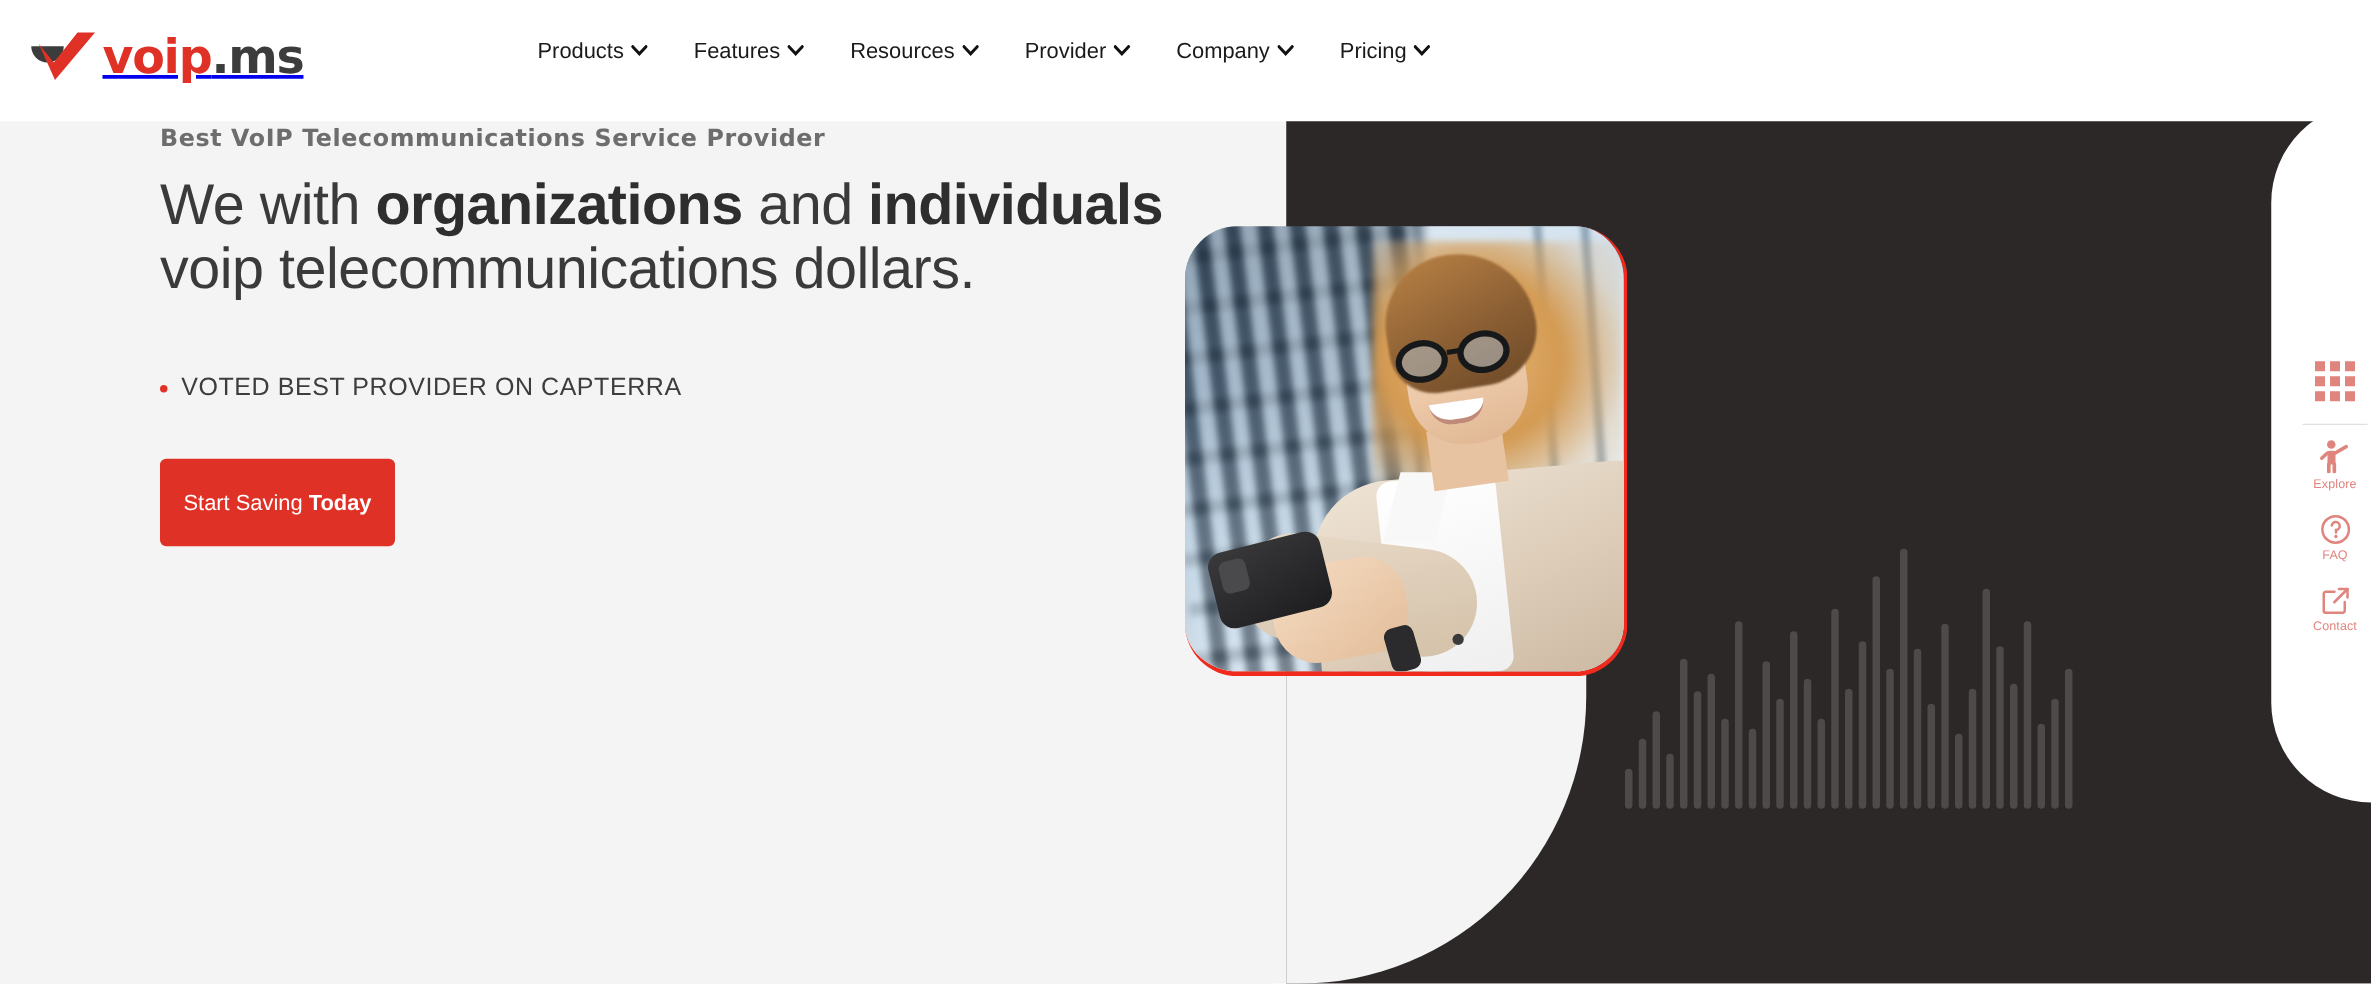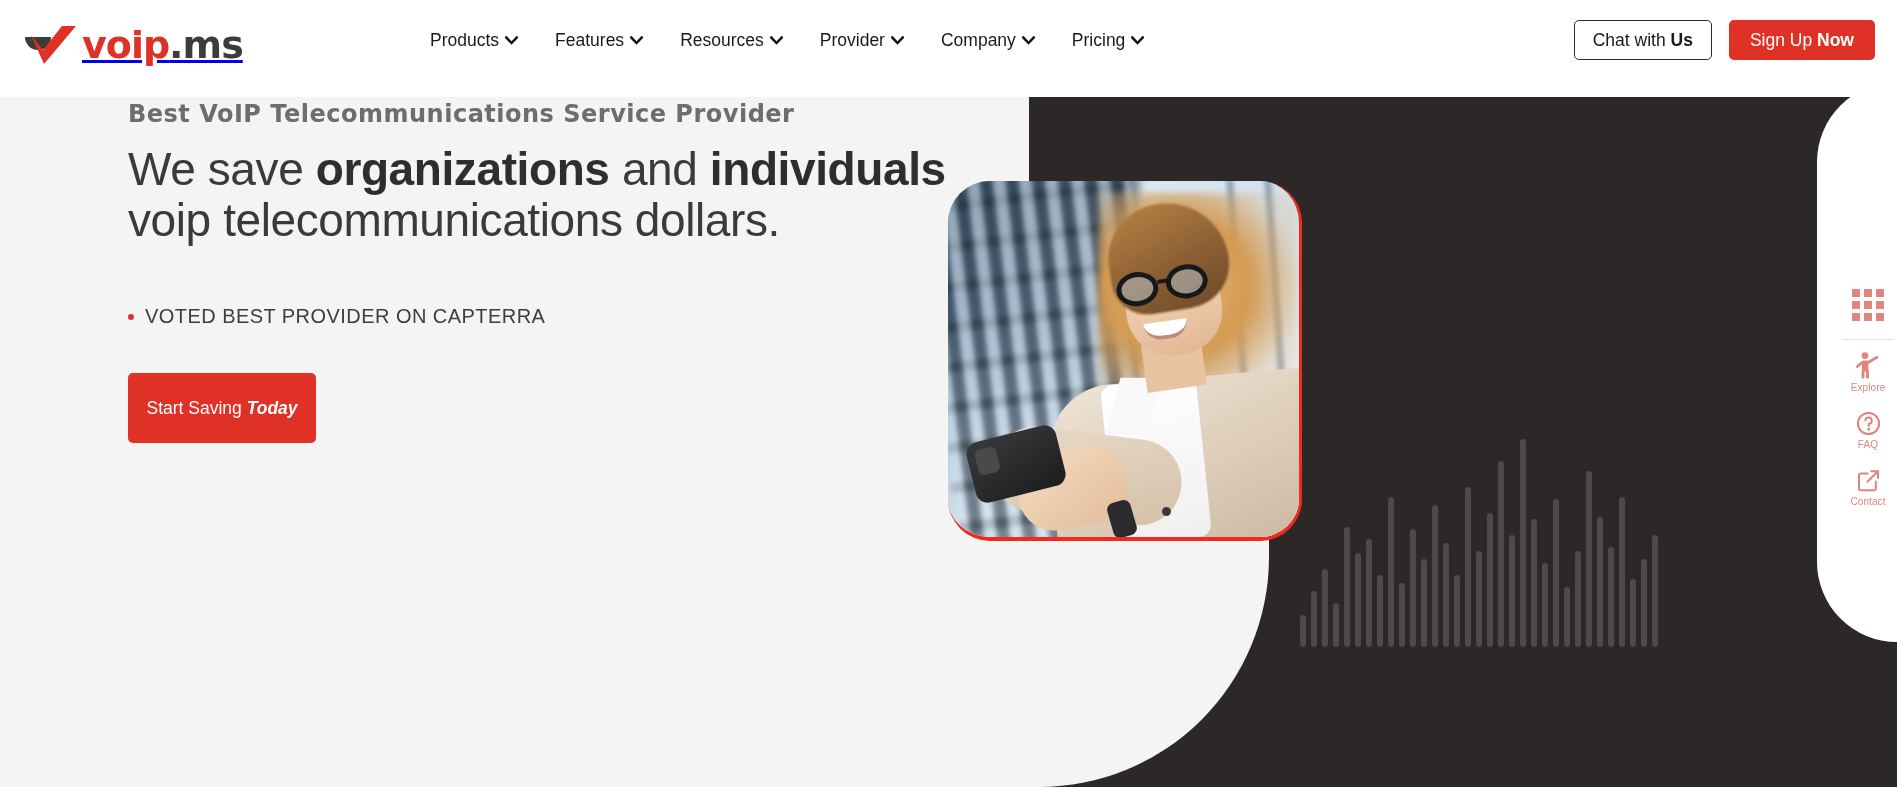--- a/index.html
+++ b/index.html
@@ -348,21 +348,21 @@
   
   #hero-text {
     position: absolute;
     left: 128px;
     top: 96px;
     z-index: 20;
     width: 820px;
   }
   #eyebrow {
     font-family: "DejaVu Sans", sans-serif;
-    font-size: 24px;
+    font-size: 19px;
     font-weight: 700;
     color: #6d6d6d;
     letter-spacing: 0.5px;
     margin-top: 4px;
     white-space: nowrap;
   }
   #headline {
     margin-top: 16px;
     font-size: 46px;
     line-height: 51px;
@@ -398,21 +398,21 @@
     border: none;
     border-radius: 5px;
     background: #e03127;
     color: #ffffff;
     font-size: 17.5px;
     width: 188px;
     height: 70px;
     cursor: pointer;
     font-family: "Liberation Sans", sans-serif;
   }
-  #cta b { font-weight: 700; font-style: italic; }
+  #cta b { font-weight: 700; }
 
   
   #right-rail {
     position: absolute;
     z-index: 30;
     right: 0;
     top: 275px;
     width: 58px;
     display: flex;
     flex-direction: column;
@@ -490,24 +490,20 @@
           </svg>
       </div>
       <div class="nav-item">
         <span>Pricing</span>
         <svg class="chev" viewBox="0 0 13 9">
             <path d="M1.2 1.4 L6.5 7 L11.8 1.4" stroke="#111" stroke-width="2.4" fill="none" stroke-linecap="square"></path>
           </svg>
       </div>
     </nav>
 
-    <div id="header-actions">
-      <button class="btn-outline"><span>Chat with </span><b>Us</b></button>
-      <button class="btn-red"><span>Sign Up </span><b>Now</b></button>
-    </div>
   </header>
 
   <div id="dark-panel"></div>
   <div id="dark-curve-bl"></div>
 
   <div id="waveform">
       <i style="height: 32px;"></i>
       <i style="height: 56px;"></i>
       <i style="height: 78px;"></i>
       <i style="height: 44px;"></i>
@@ -569,21 +565,21 @@
       <div class="watch"></div>
       <div class="btn-dot"></div>
     </div>
   </div>
 
   <div id="white-notch"></div>
 
   <div id="hero-text">
     <div id="eyebrow">Best VoIP Telecommunications Service Provider</div>
     <h1 id="headline">
-      <span>We save </span><b>organizations</b><span> and </span><b>individuals</b><br>
+      <span>We with </span><b>organizations</b><span> and </span><b>individuals</b><br>
       <span>voip telecommunications dollars.</span>
     </h1>
 
     <ul id="bullets">
       <li>VOTED BEST PROVIDER ON CAPTERRA</li>
     </ul>
 
     <button id="cta"><span>Start Saving </span><b>Today</b></button>
   </div>
 

